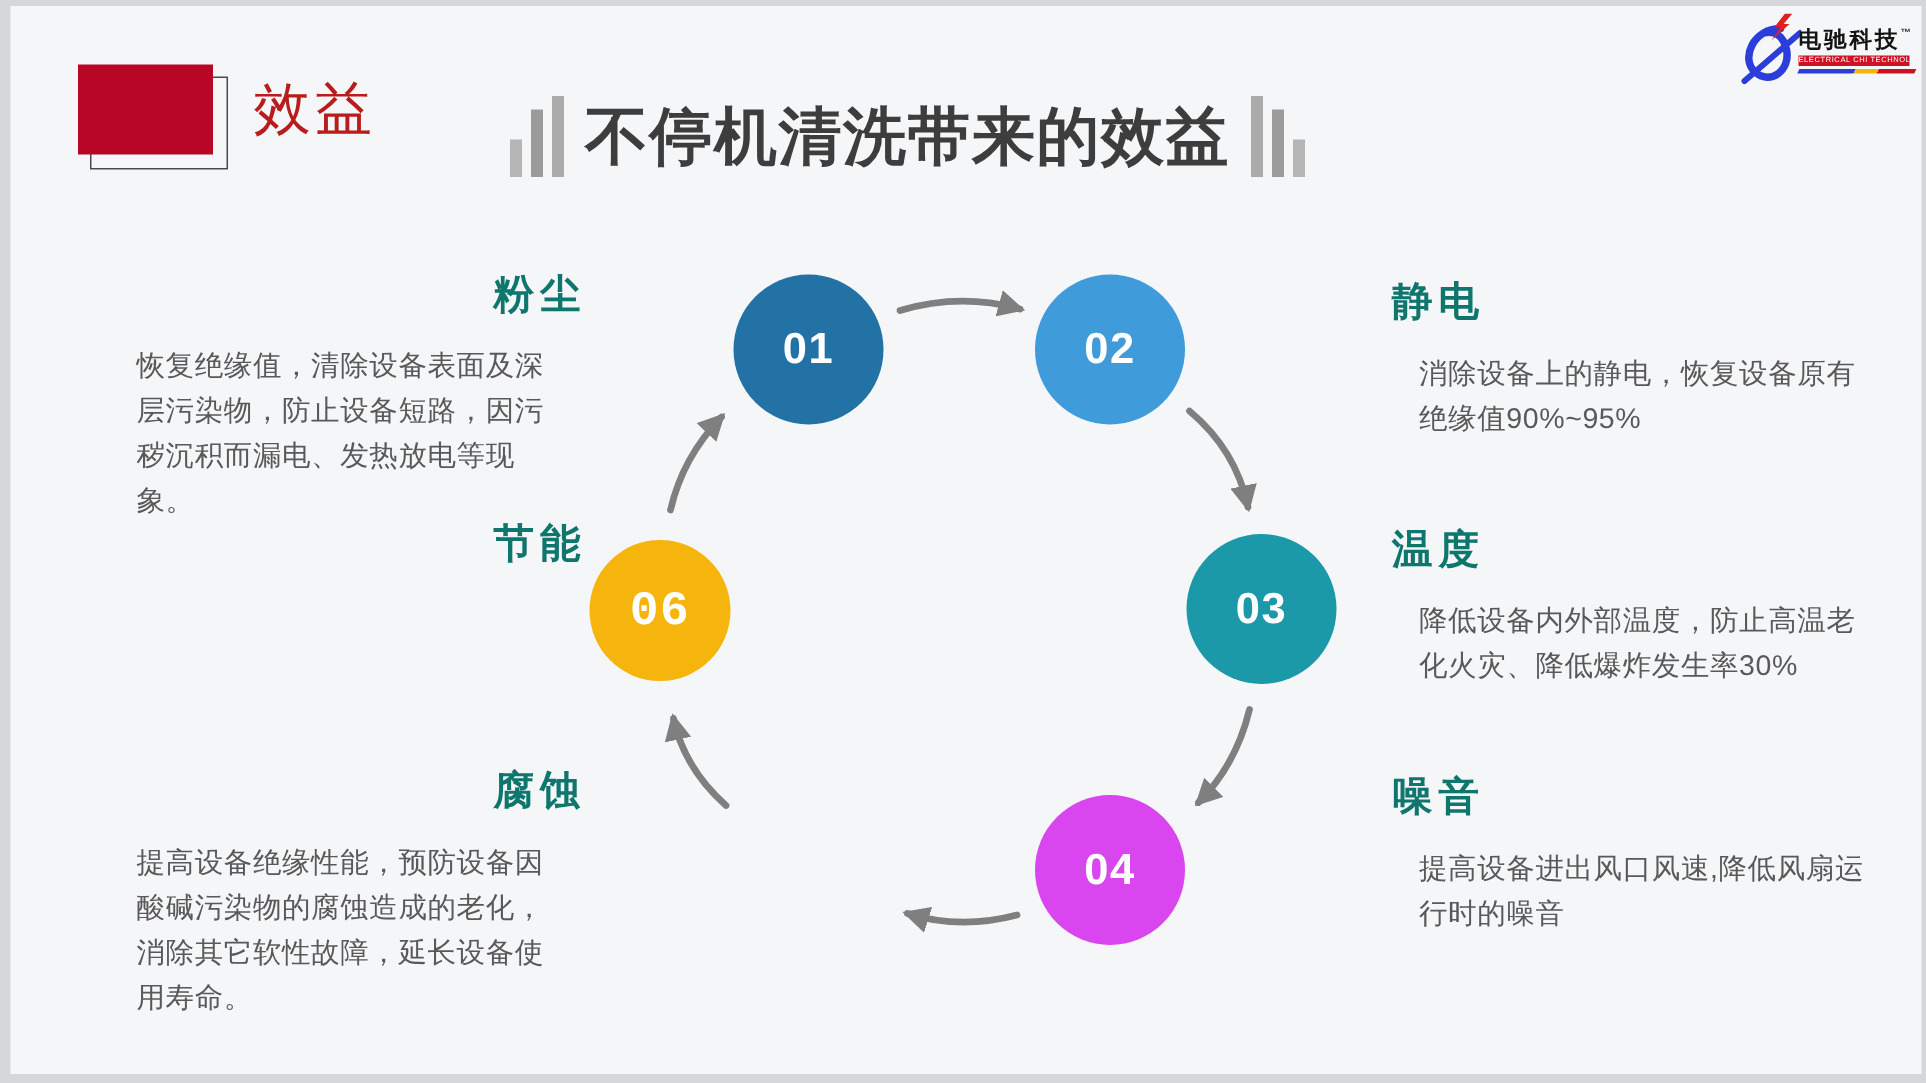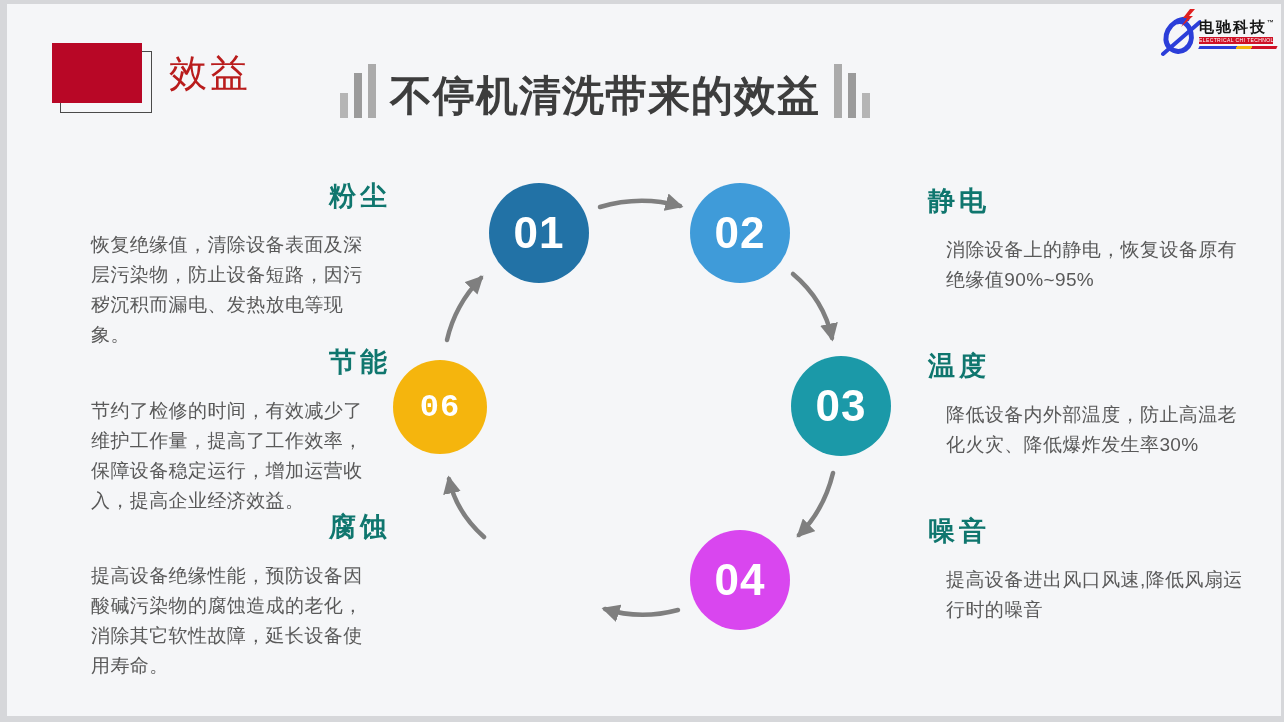--- a/index.html
+++ b/index.html
@@ -24,21 +24,21 @@
   }
   .tag-label{
     position:absolute;left:162px;top:49px;
     font-size:38px;font-weight:normal;color:#b91c1c;letter-spacing:3px;
     line-height:1.1;margin:0;
   }
 
   
   .title-wrap{
     position:absolute;left:333px;top:60px;
-    display:flex;align-items:flex-end;gap:10px;
+    display:flex;align-items:center;gap:10px;
   }
   .bars{display:flex;align-items:flex-end;gap:6px;padding-bottom:2px;}
   .bar{width:8px;background:#a9a9a9;display:block;}
   .bar.h1{height:25px;background:#b5b5b5;}
   .bar.h2{height:45px;background:#9b9b9b;}
   .bar.h3{height:54px;background:#ababab;}
   .main-title{
     font-size:42px;font-weight:800;color:#3d3d3d;letter-spacing:1px;
     line-height:1.05;margin:0;padding:0 4px 2px;white-space:nowrap;
   }
@@ -72,21 +72,21 @@
   }
   .block.left{left:66px;width:318px;}
   .block.left h3{text-align:right;}
   .block.right{left:921px;width:336px;}
 
   
   .arrows{position:absolute;left:0;top:0;pointer-events:none;}
   .circle{
     position:absolute;width:100px;height:100px;border-radius:50%;
     display:flex;align-items:center;justify-content:center;
-    color:#ffffff;font-size:44px;font-weight:bold;letter-spacing:1px;
+    color:#ffffff;font-size:29px;font-weight:bold;letter-spacing:1px;
   }
   .circle.small{width:94px;height:94px;font-size:32px;font-family:Liberation Mono, monospace;}
 </style>
 </head>
 <body>
 
 <div class="slide">
 
   <div class="tag-outline"></div>
   <div class="tag-fill" style="background: rgb(184, 7, 38);"></div>
@@ -118,21 +118,20 @@
       <div class="tricolor"></div>
     </div>
   </div>
 
   <section class="block left" style="top:176px">
     <h3>粉尘</h3>
     <p>恢复绝缘值，清除设备表面及深层污染物，防止设备短路，因污秽沉积而漏电、发热放电等现象。</p>
   </section>
   <section class="block left" style="top:342px">
     <h3>节能</h3>
-    <p>节约了检修的时间，有效减少了维护工作量，提高了工作效率，保障设备稳定运行，增加运营收入，提高企业经济效益。</p>
   </section>
   <section class="block left" style="top:507px">
     <h3>腐蚀</h3>
     <p>提高设备绝缘性能，预防设备因酸碱污染物的腐蚀造成的老化，消除其它软性故障，延长设备使用寿命。</p>
   </section>
 
   <section class="block right" style="top:181px">
     <h3>静电</h3>
     <p>消除设备上的静电，恢复设备原有绝缘值90%~95%</p>
   </section>

